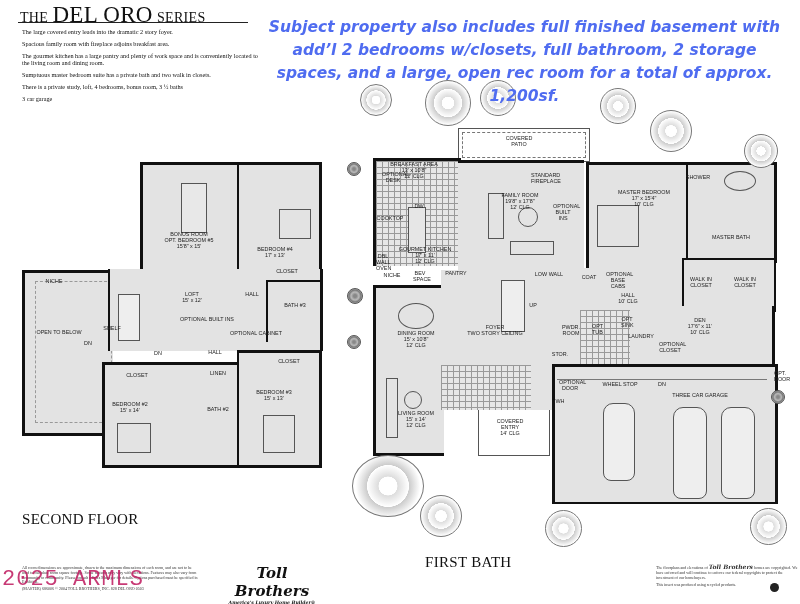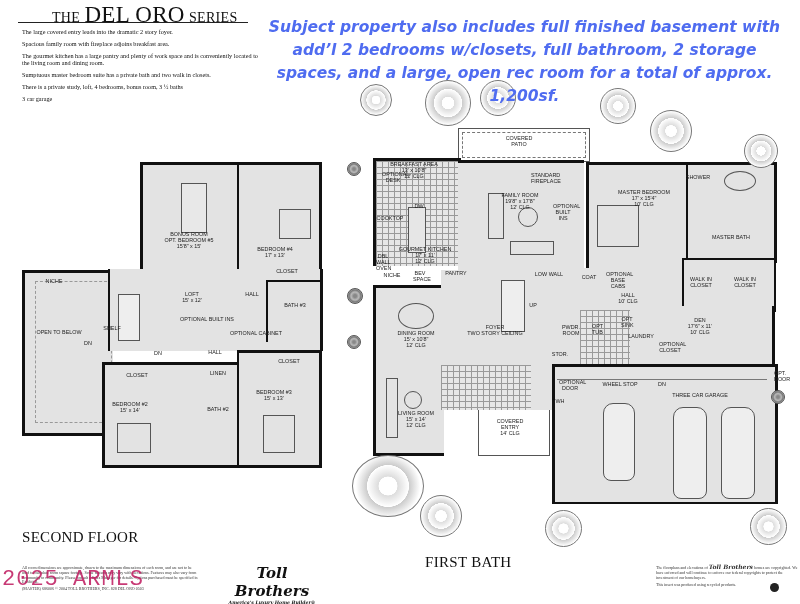--- a/index.html
+++ b/index.html
@@ -1,18 +1,18 @@
 <!DOCTYPE html>
 <html><head>
 <meta charset="utf-8">
 <style>
   html,body{margin:0;padding:0;background:#fff;}
   body{width:800px;height:604px;position:relative;overflow:hidden;font-family:"Liberation Serif",serif;color:#111;}
   .abs{position:absolute;}
-  .title{left:20px;top:2px;font-size:16px;letter-spacing:0.3px;margin-left:32px;}
+  .title{left:20px;top:2px;font-size:16px;letter-spacing:0.3px;}
   .title .big{font-size:23px;}
   .title .sm{font-size:14px;}
   .rule{left:18px;top:22px;width:230px;height:1px;background:#222;}
   .features{left:22px;top:28px;width:240px;font-size:6.2px;line-height:1.25;}
   .features p{margin:0 0 4px 0;}
   .banner{left:262px;top:16px;width:525px;text-align:center;font-family:"DejaVu Sans",sans-serif;font-style:italic;font-weight:bold;font-size:15.5px;line-height:23px;color:#4f6cf0;z-index:5;}
   .plan{background:#e3e3e3;}
   .lbl{font-family:"Liberation Sans",sans-serif;font-size:5.4px;text-align:center;color:#222;line-height:1.15;white-space:nowrap;transform:translateX(-50%);}
   .tile{background-color:#e6e6e6;background-image:linear-gradient(#999 1px,transparent 1px),linear-gradient(90deg,#999 1px,transparent 1px);background-size:6px 6px;}
   .floor-title{font-size:15px;letter-spacing:0.3px;}
@@ -107,21 +107,21 @@
   <div class="abs lbl" style="left:289px;top:358px;">CLOSET</div>
   <div class="abs lbl" style="left:59px;top:329px;">OPEN TO BELOW</div>
   <div class="abs lbl" style="left:112px;top:325px;">SHELF</div>
   <div class="abs lbl" style="left:88px;top:340px;">DN</div>
   <div class="abs lbl" style="left:158px;top:350px;">DN</div>
   <div class="abs lbl" style="left:207px;top:316px;">OPTIONAL BUILT INS</div>
   <div class="abs lbl" style="left:256px;top:330px;">OPTIONAL CABINET</div>
   <div class="abs lbl" style="left:54px;top:278px;">NICHE</div>
 </div>
 
-<div class="abs floor-title" style="left:22px;top:529px;">SECOND FLOOR</div>
+<div class="abs floor-title" style="left:22px;top:511px;">SECOND FLOOR</div>
 
 <div>
 
   <div class="abs" style="left:458px;top:128px;width:130px;height:32px;border:1px solid #555;background:#fff;">
     <div class="abs dash" style="left:3px;top:3px;width:122px;height:24px;"></div>
   </div>
 
   <div class="abs tile" style="left:373px;top:158px;width:85px;height:105px;border-left:3px solid #111;border-top:3px solid #111;">
     <div class="abs" style="left:32px;top:46px;width:16px;height:44px;border:1px solid #555;background:#e6e6e6;"></div>
   </div>

